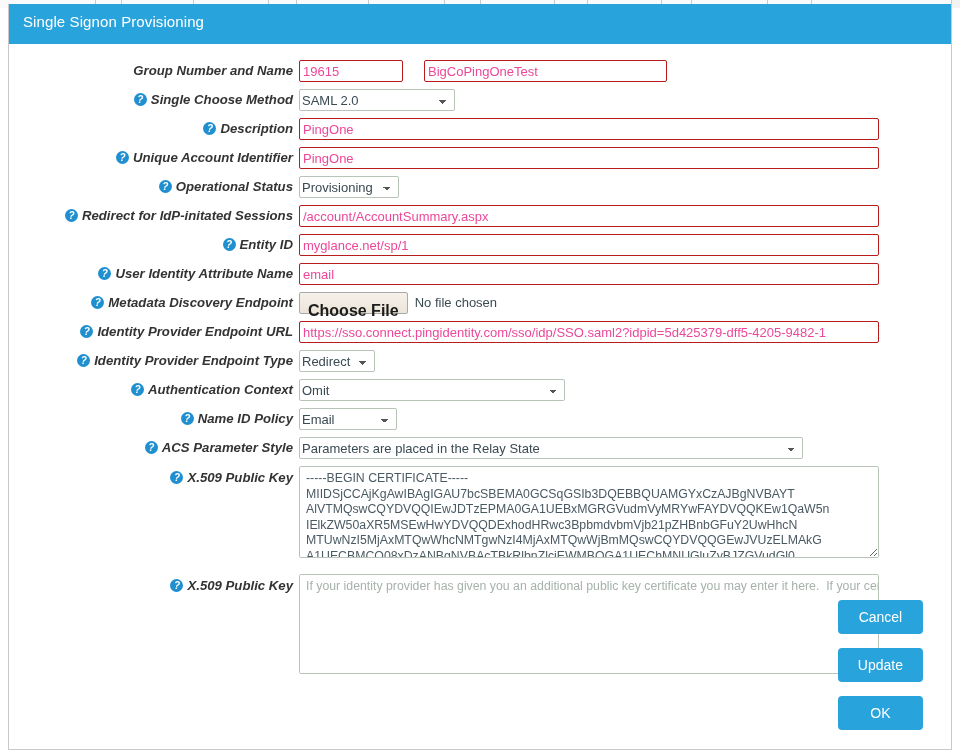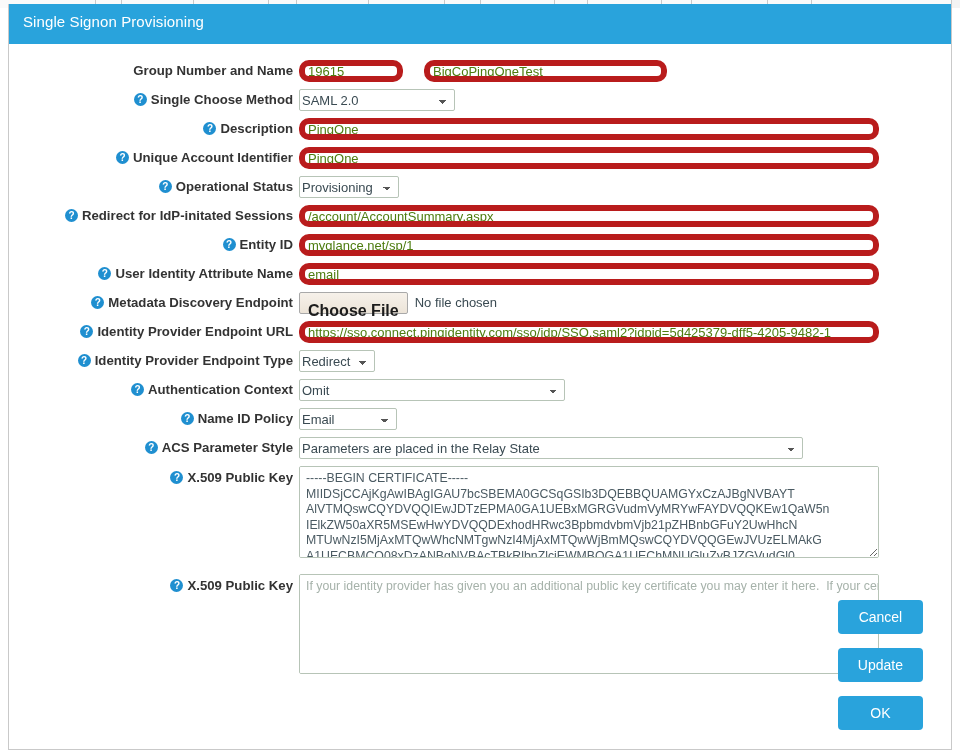--- a/index.html
+++ b/index.html
@@ -66,20 +66,21 @@
   .label-cell {
     width: 290px;
     flex: 0 0 290px;
     text-align: right;
     padding-right: 6px;
     font-size: 13.2px;
     font-weight: bold;
     color: #333333;
     line-height: 22px;
     white-space: nowrap;
+    font-style: italic;
   }
   .field-cell {
     flex: 1 1 auto;
     display: flex;
     align-items: center;
     min-width: 0;
   }
 
   .help-icon {
     display: inline-block;
@@ -91,26 +92,26 @@
     font-weight: bold;
     line-height: 13px;
     text-align: center;
     vertical-align: 1px;
     margin-right: 4px;
     font-family: "Liberation Sans", sans-serif;
   }
 
   input.txt {
     height: 22px;
-    border: 6px solid #b91c1c;
-    border-radius: 10px;
+    border: 1px solid #b91c1c;
+    border-radius: 2px;
     padding: 1px 3px;
     font-size: 13px;
     font-family: "Liberation Sans", sans-serif;
-    color: #4d7c0f;
+    color: #ec4899;
     background: #ffffff;
     outline: none;
   }
   input.txt::placeholder { color: #9aa8a0; }
 
   .w-group-num  { width: 104px; }
   .w-group-name { width: 243px; margin-left: 21px; border-color: #9fb79f; }
   .w-wide       { width: 580px; }
 
   select.sel {

